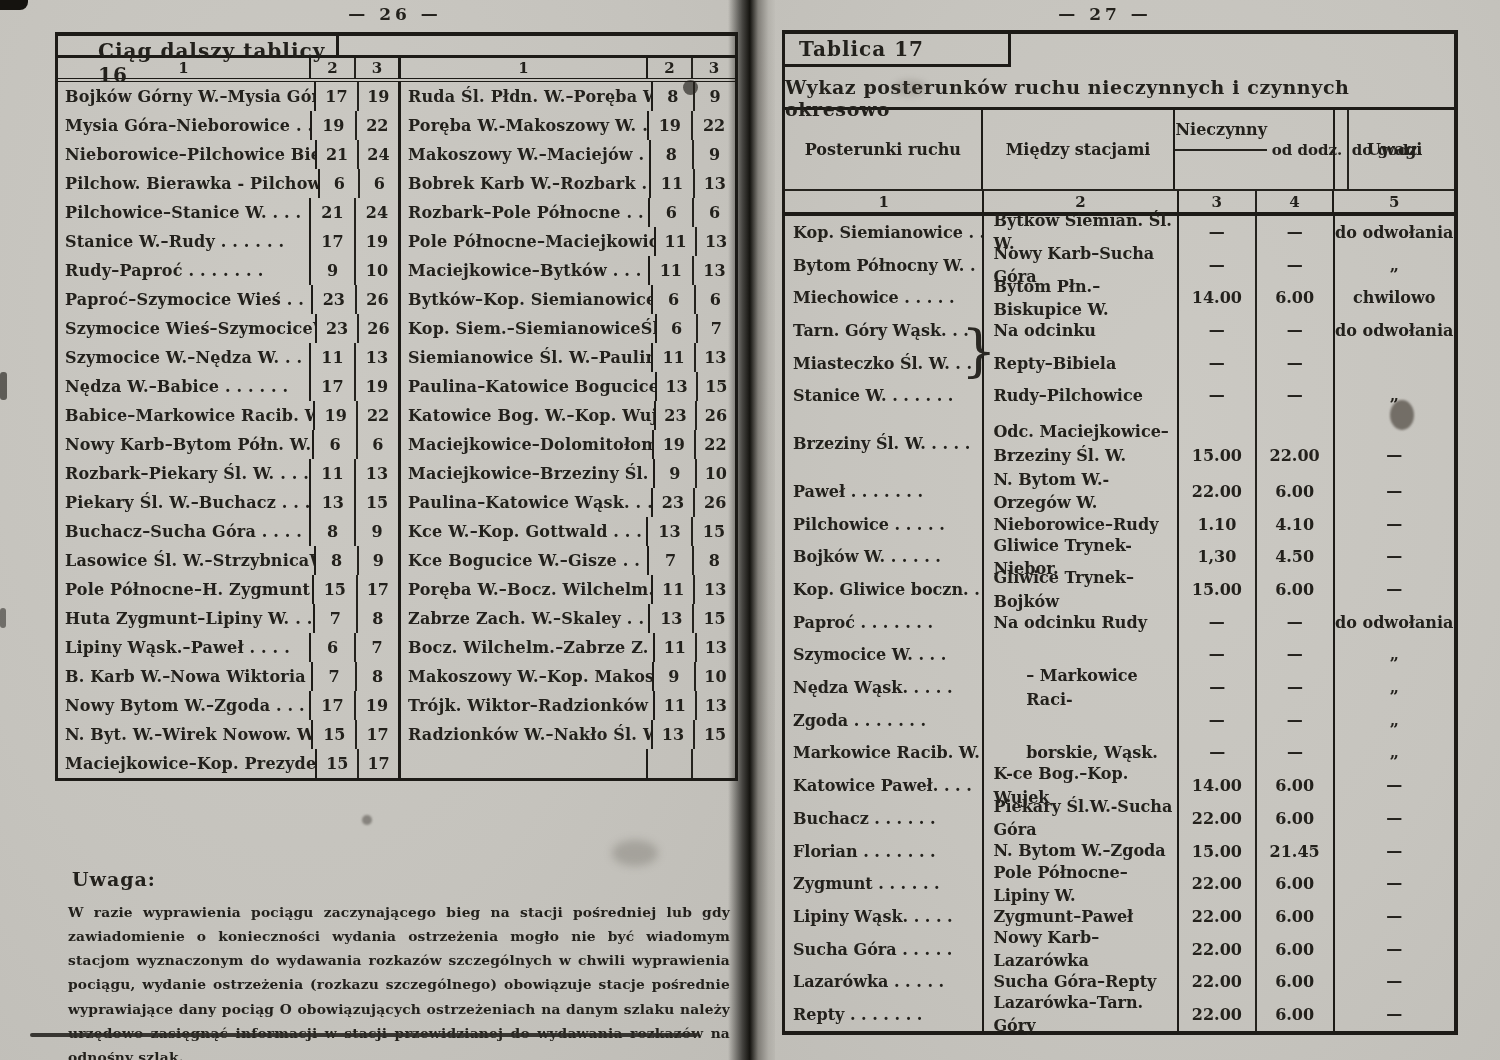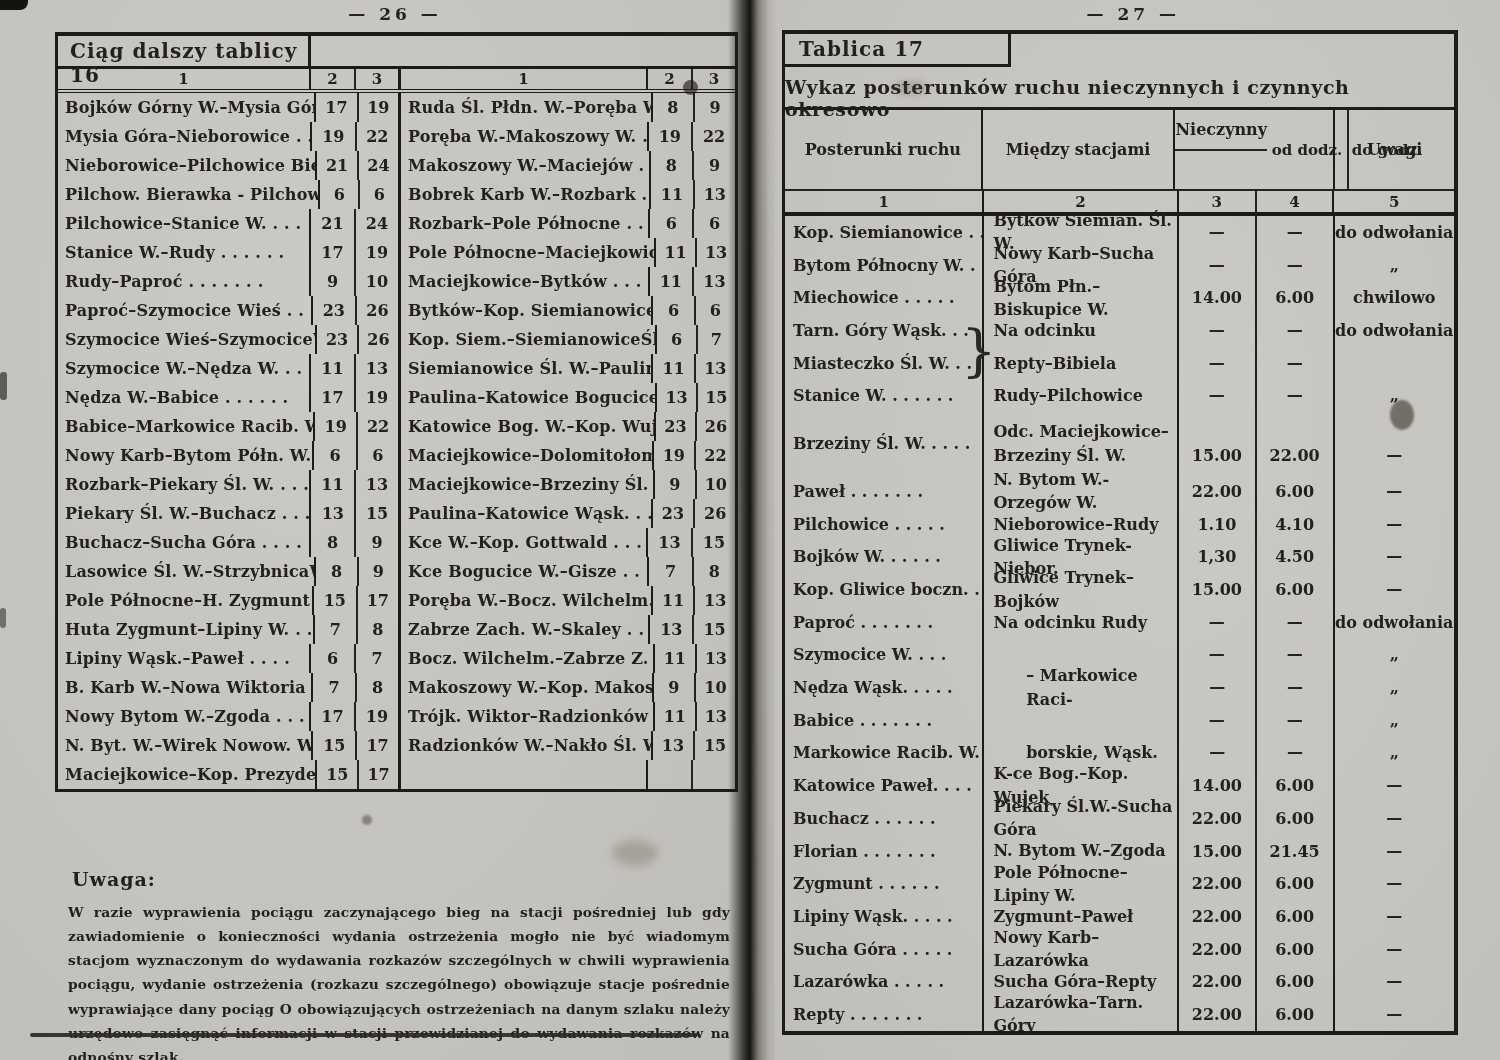--- a/index.html
+++ b/index.html
@@ -15,26 +15,26 @@
   .page{ position:absolute; top:0; height:1060px; }
   .page-left{ left:0; width:740px;
     background:radial-gradient(ellipse at 40% 30%, #cbc9c3 0%, #c5c3bd 60%, #bfbdb7 100%); }
   .page-right{ left:775px; width:725px;
     background:radial-gradient(ellipse at 55% 40%, #cbc9c3 0%, #c6c4be 60%, #c0beb8 100%); }
   .gutter{ position:absolute; left:728px; top:0; width:52px; height:1060px;
     background:linear-gradient(90deg, rgba(40,38,34,0) 0%, rgba(25,24,21,.75) 28%, #14130f 42%, rgba(70,67,61,.55) 58%, rgba(120,117,110,.25) 78%, rgba(0,0,0,0) 100%); }
 
   .page-num{ position:absolute; top:4px; font-size:17px; font-weight:bold; letter-spacing:4px; text-align:center; }
   .page-left .page-num{ left:300px; width:190px; }
-  .page-right .page-num{ left:255px; width:150px;text-align:right; }
+  .page-right .page-num{ left:255px; width:150px; }
 
   
   .t16{ position:absolute; left:55px; top:32px; width:683px;
         border:3px solid #1d1b17; border-top-width:4px; background:transparent; }
-  .t16-titlerow{ display:flex; height:33px; border-bottom:3px solid #1d1b17; }
+  .t16-titlerow{ display:flex; height:22px; border-bottom:3px solid #1d1b17;padding-left:28px; }
   .t16-titlebox{ width:253px; border-right:3px solid #1d1b17;
         font-size:20px; font-weight:bold; padding:3px 0 0 12px; letter-spacing:1px; }
   .t16-colheads{ display:flex; height:24px; border-bottom:4px double #1d1b17;
         font-size:15px; font-weight:bold; }
   .t16-body{ display:flex; }
   .t16-sub{ width:340px; display:flex; flex-direction:column; }
   .t16-sub.right{ width:337px; border-left:3px solid #1d1b17; }
   .t16 .hr{ display:flex; height:100%; }
   .t16 .r{ display:flex; height:29px; font-size:16px; font-weight:bold; }
   .t16 .cell{ display:flex; align-items:center; }
@@ -513,21 +513,21 @@
             <div class="cell u">„</div>
           </div>
           <div class="r">
             <div class="cell p">Nędza Wąsk. .  .  .  .</div>
             <div class="cell m ind">– Markowice Raci-</div>
             <div class="cell o">—</div>
             <div class="cell d">—</div>
             <div class="cell u">„</div>
           </div>
           <div class="r">
-            <div class="cell p">Babice  .  .  .  .  .  .  .</div>
+            <div class="cell p">Zgoda  .  .  .  .  .  .  .</div>
             <div class="cell m"></div>
             <div class="cell o">—</div>
             <div class="cell d">—</div>
             <div class="cell u">„</div>
           </div>
           <div class="r">
             <div class="cell p">Markowice Racib. W. .</div>
             <div class="cell m ind">borskie, Wąsk.</div>
             <div class="cell o">—</div>
             <div class="cell d">—</div>

